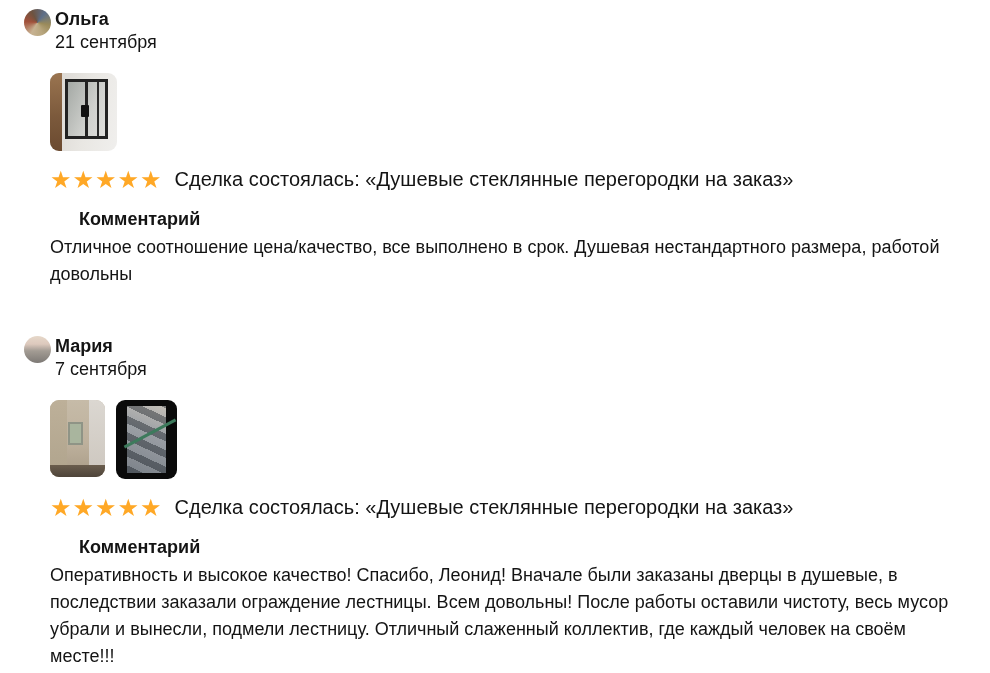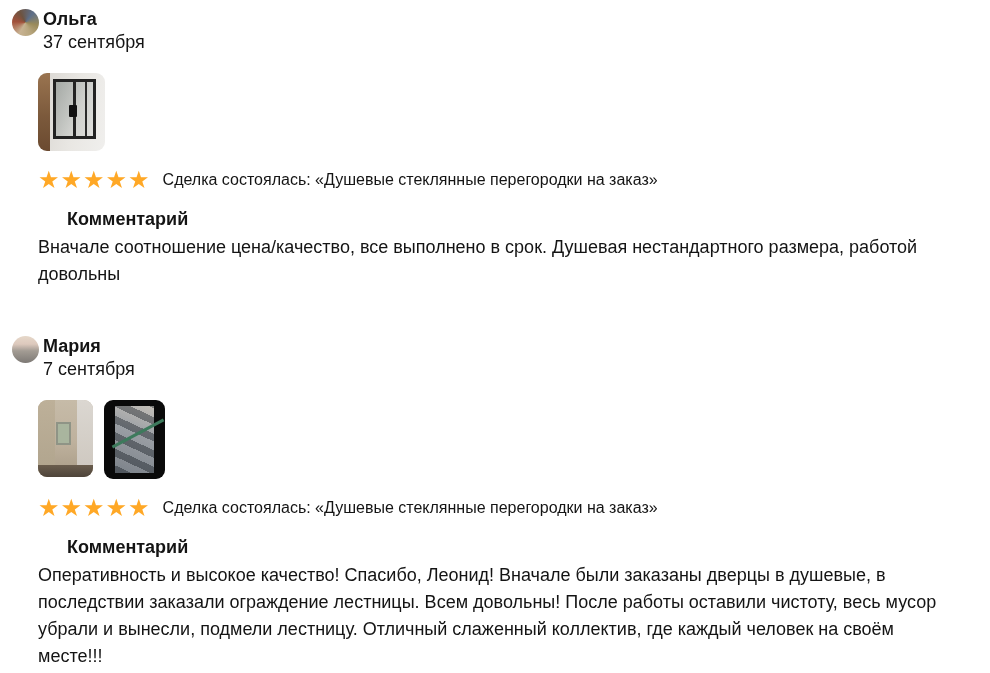--- a/index.html
+++ b/index.html
@@ -4,21 +4,21 @@
 <style>
   * { box-sizing: border-box; }
   html, body { margin: 0; padding: 0; }
   body {
     width: 990px; height: 673px;
     background: #ffffff;
     font-family: "Liberation Sans", sans-serif;
     color: #141414;
     overflow: hidden;
   }
-  .reviews-list { padding: 8px 0 0 12px; }
+  .reviews-list { padding: 8px 0 0 24px; }
 
   .review { margin: 0; }
   .review + .review { margin-top: 47px; }
 
   .review-header { display: flex; align-items: flex-start; }
   .avatar {
     width: 27px; height: 27px; border-radius: 50%;
     flex: none; overflow: hidden; margin-top: 1px;
   }
   .avatar-olga {
@@ -68,55 +68,55 @@
   .photo-video .inner { position: absolute; left: 11px; right: 11px; top: 6px; bottom: 6px;
     background:
       repeating-linear-gradient(25deg, rgba(45,50,56,0.45) 0 7px, rgba(255,255,255,0.10) 7px 15px),
       linear-gradient(200deg, #bdb8b0 0%, #8f949a 40%, #6d747c 100%); }
   .photo-video .glass-edge { position: absolute; left: -6px; top: 26px; width: 58px; height: 3px;
     background: #3d7a5c; transform: rotate(-28deg); }
 
   .rating-row { display: flex; align-items: center; margin-top: 16px; height: 25px; }
   .stars { line-height: 1; font-size: 24px; letter-spacing: 1px; white-space: nowrap; }
   .star { display: inline-block; }
-  .deal-text { font-size: 16px; margin-left: 12px; line-height: 25px; }
+  .deal-text { font-size: 20px; margin-left: 12px; line-height: 25px; }
 
   .comment-label { margin-top: 16px; font-size: 18px; font-weight: bold; line-height: 23px; margin-left: 29px; }
   .comment-text { margin-top: 3px; font-size: 18px; line-height: 27px; max-width: 908px; }
 </style>
 </head>
 <body style="color: rgb(20, 20, 20); background: rgb(255, 255, 255);">
 
 <div class="reviews-list">
 
   <div class="review">
     <div class="review-header">
       <div class="avatar avatar-olga"></div>
       <div class="header-text">
         <div class="reviewer-name">Ольга</div>
-        <div class="review-date">37 сентября</div>
+        <div class="review-date">21 сентября</div>
       </div>
     </div>
     <div class="review-body">
       <div class="photos">
         <div class="photo photo-shower">
           <div class="wood-strip"></div>
           <div class="glass-box">
             <div class="glass-line"></div>
             <div class="glass-line2"></div>
             <div class="glass-handle"></div>
           </div>
         </div>
       </div>
       <div class="rating-row">
         <span class="stars" style="color: rgb(255, 168, 38);"><span class="star">★</span><span class="star">★</span><span class="star">★</span><span class="star">★</span><span class="star">★</span></span>
         <span class="deal-text">Сделка состоялась: «Душевые стеклянные перегородки на заказ»</span>
       </div>
       <div class="comment-label">Комментарий</div>
-      <div class="comment-text">Вначале соотношение цена/качество, все выполнено в срок. Душевая нестандартного размера, работой довольны</div>
+      <div class="comment-text">Отличное соотношение цена/качество, все выполнено в срок. Душевая нестандартного размера, работой довольны</div>
     </div>
   </div>
 
   <div class="review">
     <div class="review-header">
       <div class="avatar avatar-maria"></div>
       <div class="header-text">
         <div class="reviewer-name">Мария</div>
         <div class="review-date">7 сентября</div>
       </div>

